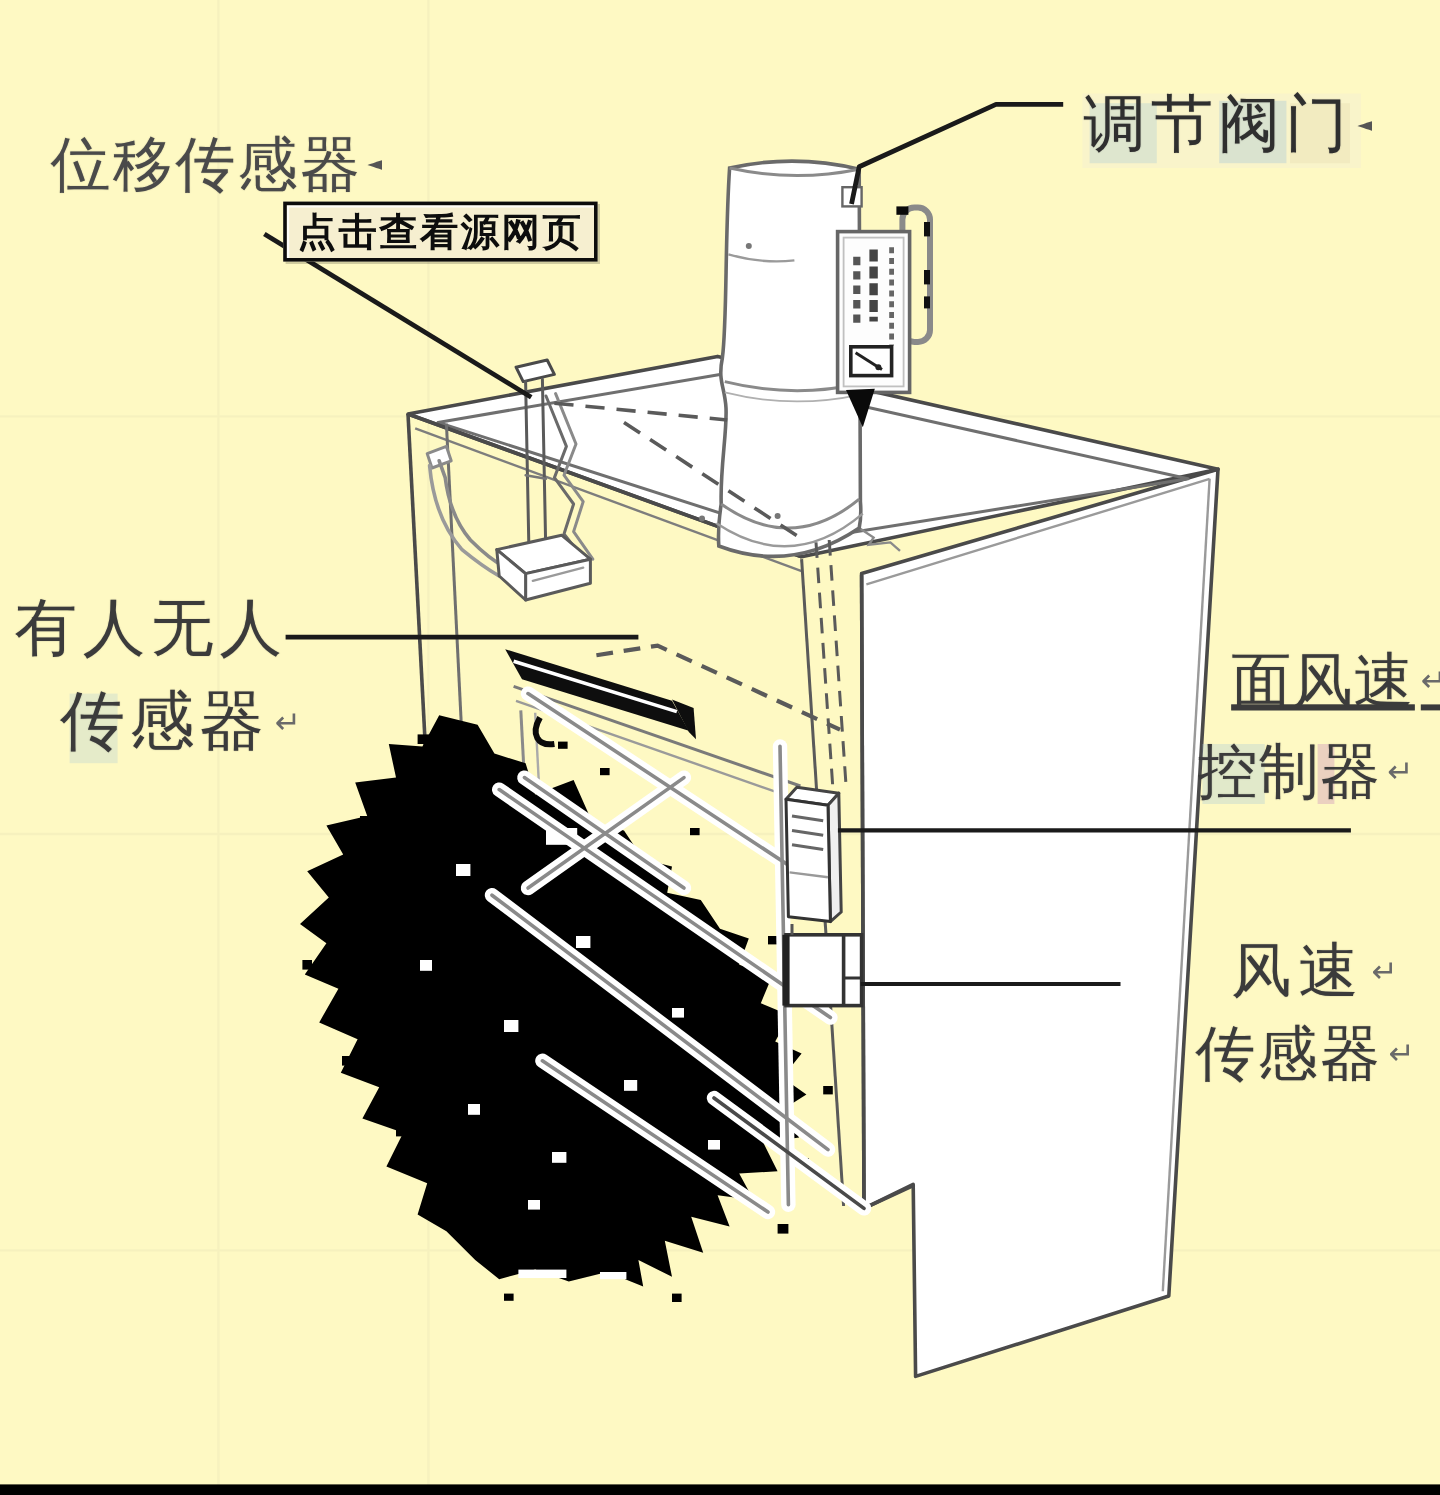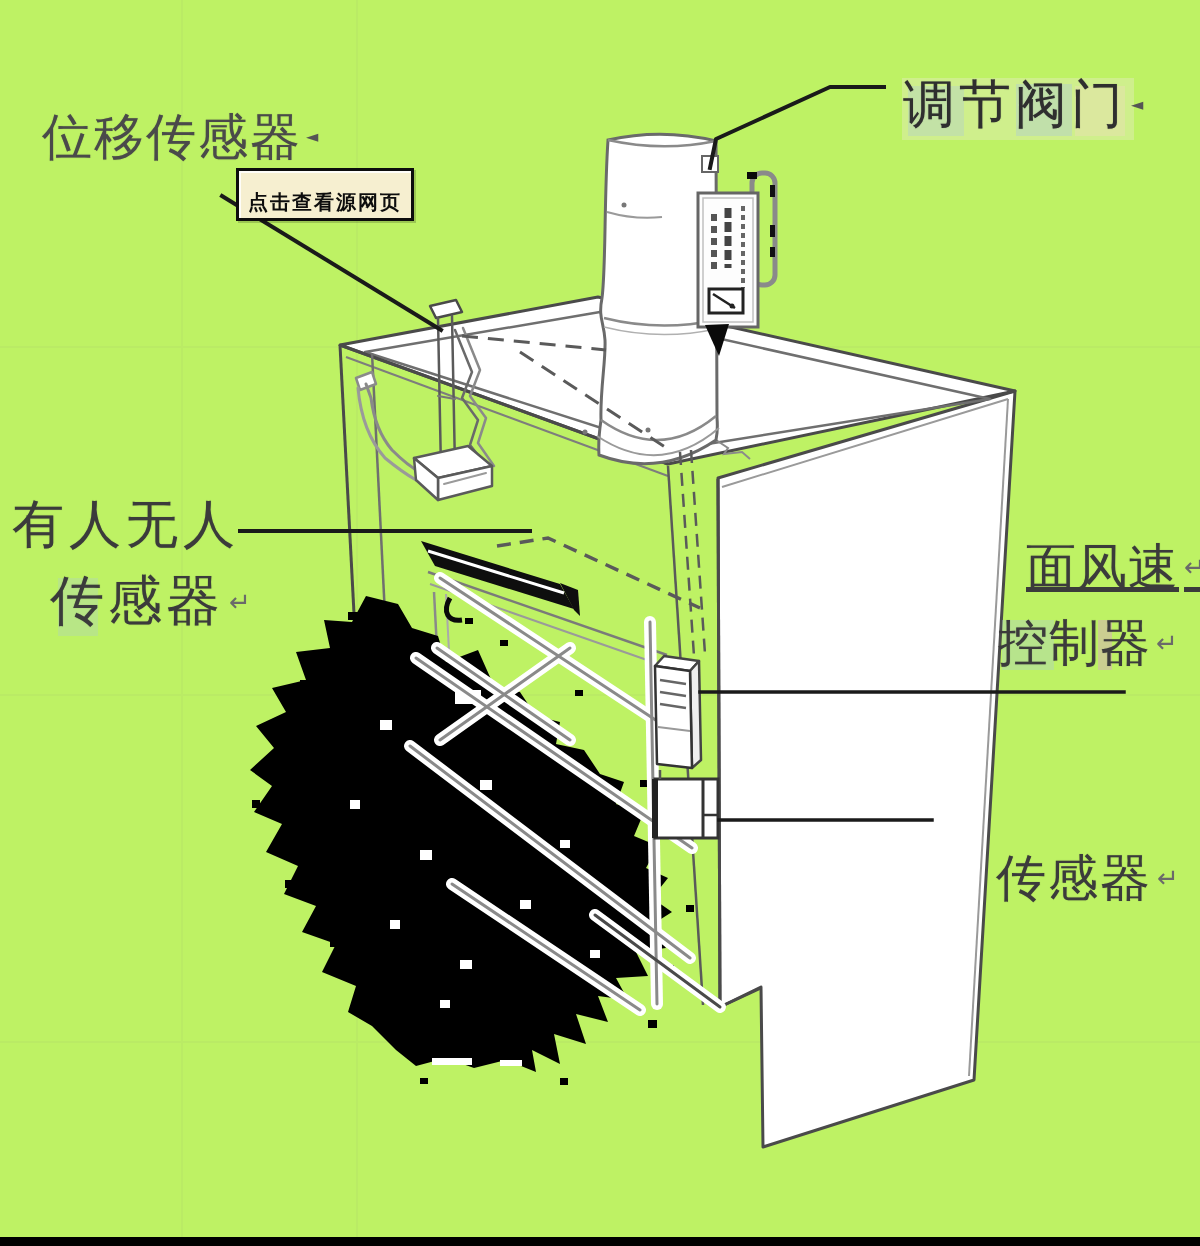--- a/index.html
+++ b/index.html
@@ -1,31 +1,31 @@
 <!DOCTYPE html>
 <html><head>
 <meta charset="utf-8">
 <style>
   html,body{margin:0;padding:0;background:#fff;}
   body{width:1200px;height:1246px;position:relative;overflow:hidden;
        font-family:"Liberation Serif","DejaVu Serif",serif;}
-  .stage{position:absolute;left:0;top:0;width:1200px;height:1246px;background:#bef264;}
+  .stage{position:absolute;left:0;top:0;width:1200px;height:1246px;background:#fef9c3;}
   svg{position:absolute;left:0;top:0;}
   .lbl{position:absolute;color:#3b3b3b;white-space:nowrap;line-height:1.1;
        text-shadow:0 0 1px rgba(60,60,60,.45);z-index:5;}
   .lbl-lg{font-size:52px;letter-spacing:4px;}
   .lbl-md{font-size:50px;letter-spacing:2px;}
   .mk{font-family:"DejaVu Sans",sans-serif;font-size:26px;color:#6a6a6a;
       margin-left:5px;vertical-align:8px;text-shadow:none;}
   .mk-tri{font-family:"DejaVu Sans",sans-serif;font-size:16px;color:#555;
       margin-left:4px;vertical-align:12px;text-shadow:none;}
   .tooltip{position:absolute;left:236px;top:168px;z-index:9;
       background:#f6efd0;border:3px solid #0d0d0d;color:#0d0d0d;
       font-family:"Liberation Sans","DejaVu Sans",sans-serif;font-weight:bold;
-      font-size:20px;letter-spacing:2px;line-height:1;padding:21px 9px 6px 9px;
+      font-size:32px;letter-spacing:2px;line-height:1;padding:6px 9px 6px 9px;
       box-shadow:2px 2px 0 rgba(0,0,0,.18), inset 2px 2px 0 rgba(255,255,255,.85);
       cursor:pointer;}
   .hl{position:absolute;z-index:4;}
 </style>
 </head>
 <body>
 
 <div class="stage">
 
 <svg width="1200" height="1246" viewBox="0 0 1200 1246">
@@ -265,17 +265,20 @@
   <span>调节阀门</span><span class="mk-tri">◄</span>
 </div>
 
 <div class="lbl lbl-md" style="left:1026px;top:540px;letter-spacing:1px;text-decoration:underline;">
   <span>面风速</span><span class="mk">↵</span>
 </div>
 <div class="lbl lbl-md" style="left:998px;top:616px;letter-spacing:1px;">
   <span>控制器</span><span class="mk">↵</span>
 </div>
 
+<div class="lbl lbl-md" style="left:1026px;top:782px;letter-spacing:6px;">
+  <span>风速</span><span class="mk">↵</span>
+</div>
 <div class="lbl lbl-md" style="left:996px;top:851px;">
   <span>传感器</span><span class="mk">↵</span>
 </div>
 
 </div>
 
 </body></html>

